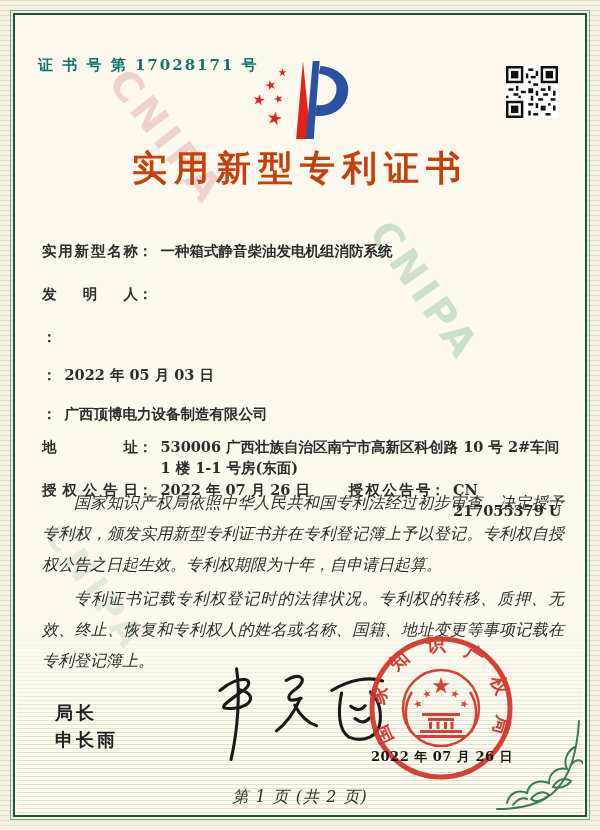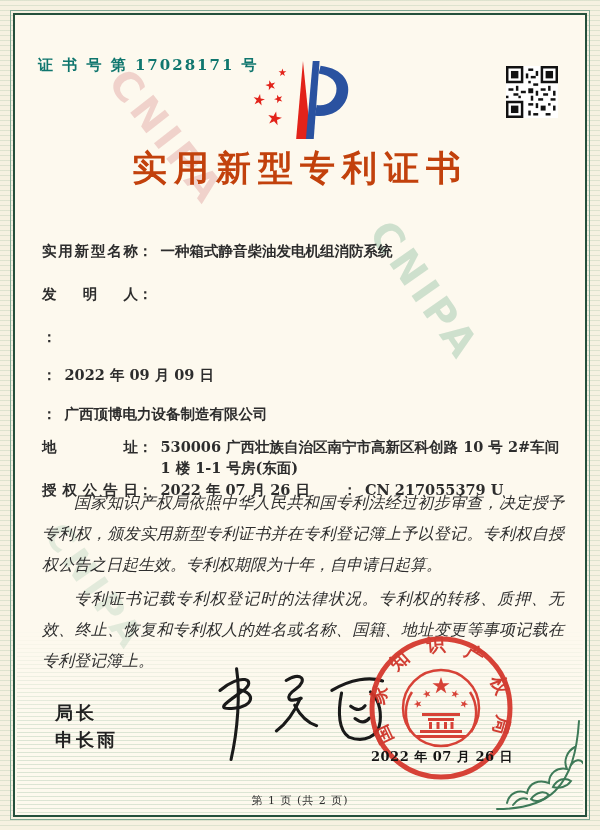--- a/index.html
+++ b/index.html
@@ -59,21 +59,21 @@
   .paras p { text-indent:2em; margin-bottom:2px; }
 
   .sig-block { position:absolute; left:55px; top:699px; font-size:18px; font-weight:bold; color:#222; letter-spacing:3px; line-height:27px; }
   .sig-hand { position:absolute; left:188px; top:658px; width:212px; height:108px; transform:rotate(-2deg); }
 
   .seal { position:absolute; left:366px; top:633px; width:150px; height:150px; opacity:.94; }
   .seal-date {
     position:absolute; left:366px; top:748px; width:152px; text-align:center;
     font-size:13px; font-weight:bold; color:#151515; letter-spacing:.5px; white-space:nowrap;
   }
-  .footer { position:absolute; left:0; right:0; bottom:22px; text-align:center; font-size:11px; letter-spacing:1px; color:#2f2f2f; }
+  .footer { position:absolute; left:0; right:0; bottom:22px; text-align:center; font-size:16px; letter-spacing:1px; color:#2f2f2f;font-style:italic; }
   .corner-orn { position:absolute; right:17px; bottom:17px; width:92px; height:96px; }
 </style>
 </head>
 <body>
 
 <div class="page">
   <div class="frame-outer"></div>
   <div class="frame-inner"></div>
   <div class="guilloche-bottom"></div>
 
@@ -148,35 +148,36 @@
   </div>
   <div class="field" style="top:267px">
     <span class="flabel">发明人</span>
       <span class="colon">：</span>
   </div>
   <div class="field" style="top:310px">
       <span class="colon">：</span>
   </div>
   <div class="field" style="top:348px">
       <span class="colon">：</span>
-    <span class="fvalue">2022 年 09 月 09 日</span>
+    <span class="fvalue">2022 年 05 月 03 日</span>
   </div>
   <div class="field" style="top:387px">
       <span class="colon">：</span>
     <span class="fvalue">广西顶博电力设备制造有限公司</span>
   </div>
   <div class="field" style="top:420px">
     <span class="flabel">地址</span>
       <span class="colon">：</span>
     <span class="fvalue">530006 广西壮族自治区南宁市高新区科创路 10 号 2#车间 1 楼 1-1 号房(东面)</span>
   </div>
   <div class="field grant" style="top:463px">
     <span class="flabel">授权公告日</span>
       <span class="colon">：</span>
     <span class="fvalue1">2022 年 07 月 26 日</span>
+    <span class="flabel2 flabel">授权公告号</span>
       <span class="colon">：</span>
     <span class="fvalue">CN 217055379 U</span>
   </div>
 
   <div class="paras">
     <p>国家知识产权局依照中华人民共和国专利法经过初步审查，决定授予专利权，颁发实用新型专利证书并在专利登记簿上予以登记。专利权自授权公告之日起生效。专利权期限为十年，自申请日起算。</p>
     <p>专利证书记载专利权登记时的法律状况。专利权的转移、质押、无效、终止、恢复和专利权人的姓名或名称、国籍、地址变更等事项记载在专利登记簿上。</p>
   </div>
 
   <div class="sig-block">

